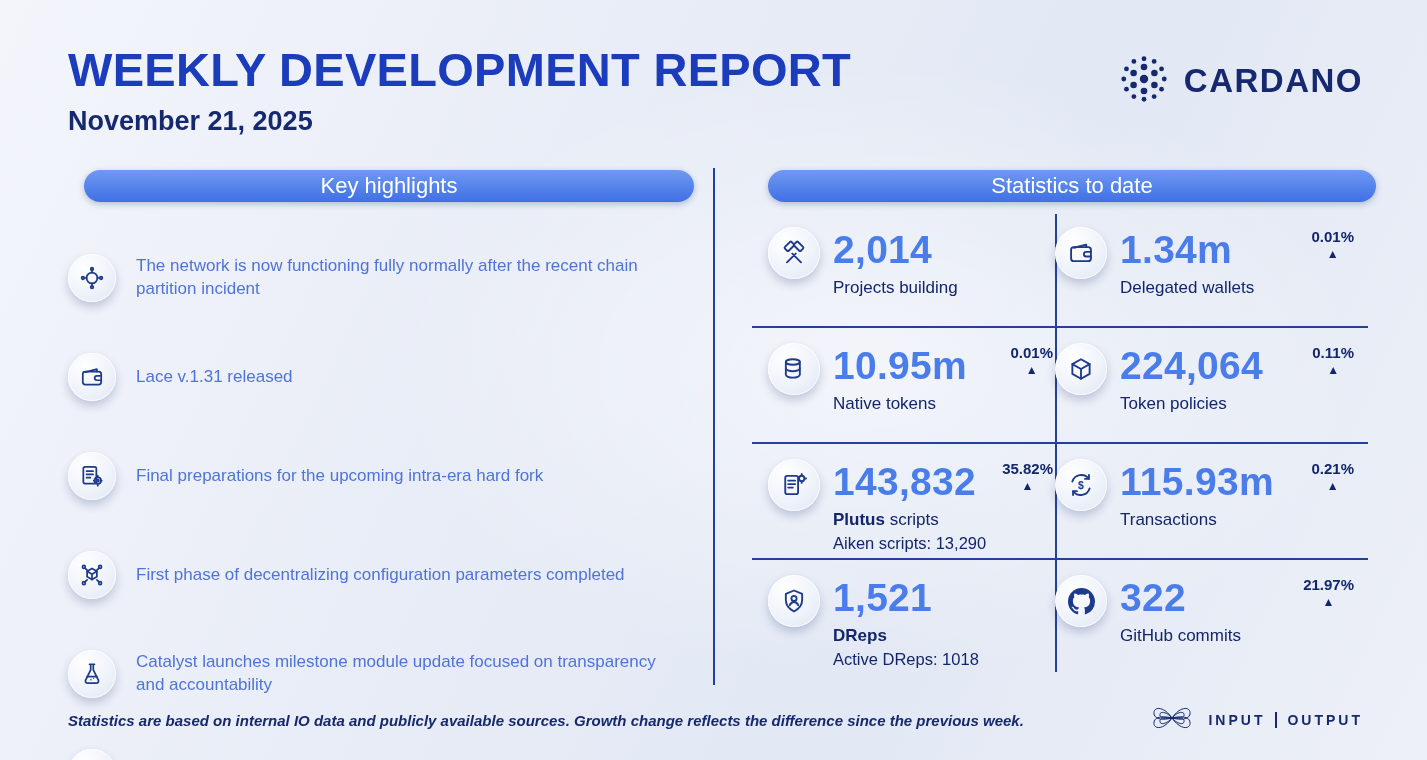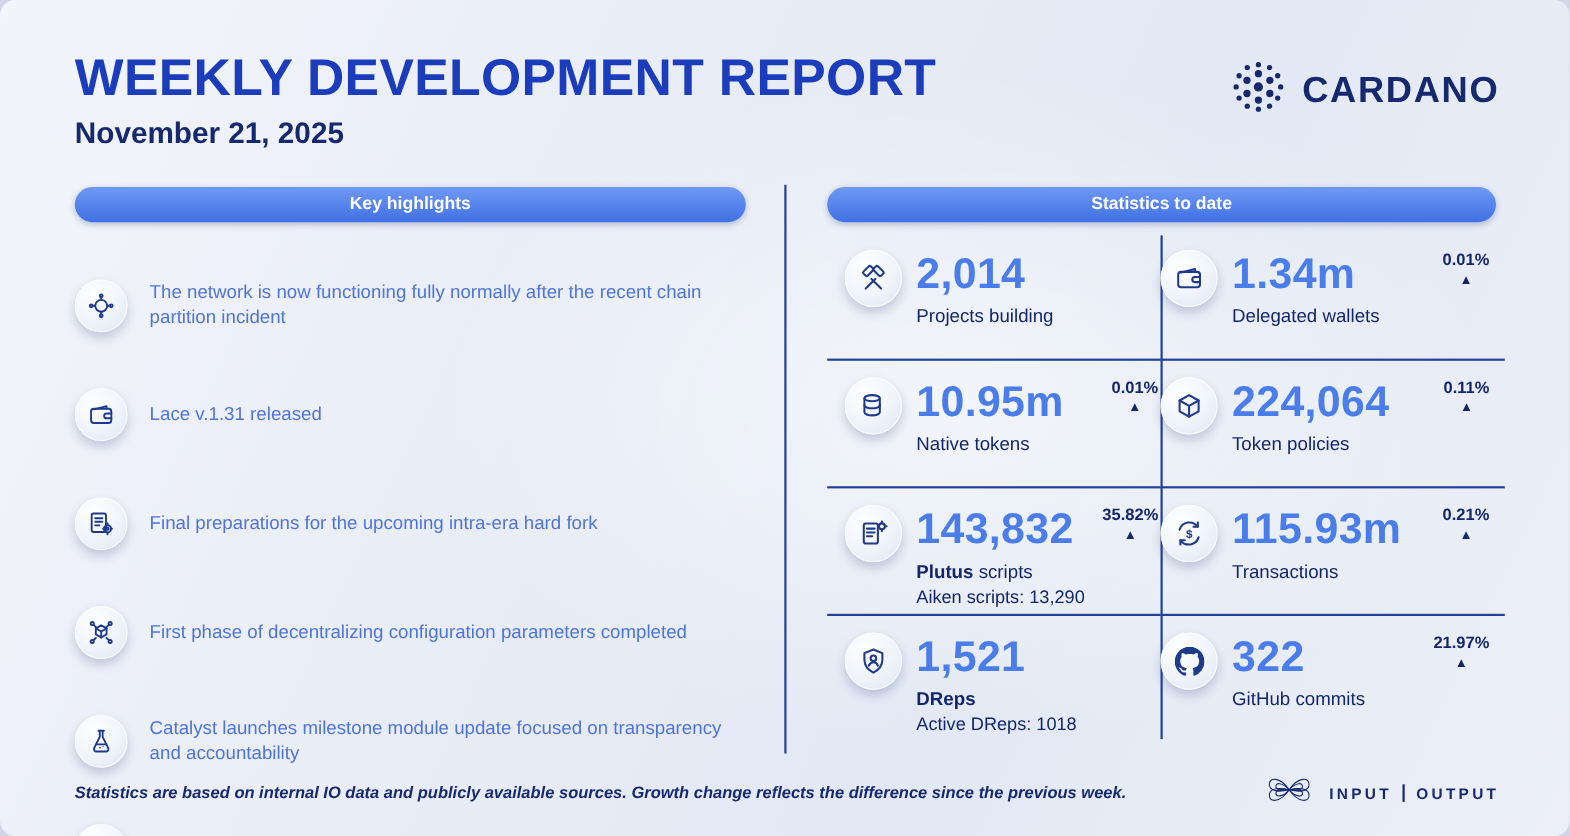--- a/index.html
+++ b/index.html
@@ -1,37 +1,36 @@
 <!DOCTYPE html>
 <html><head>
 <meta charset="utf-8">
 <style>
   * { box-sizing: border-box; margin: 0; padding: 0; }
   html,body { background:#cfd6e8; }
   .canvas {
     position: relative; width: 1427px; height: 760px; overflow: hidden;
     font-family: "Liberation Sans", sans-serif;
     background: linear-gradient(115deg,#f3f5fb 0%,#e9edf7 35%,#e2e8f4 65%,#edf0f8 100%);
-    border-radius: 14px;
   }
   .canvas::before {
     content:""; position:absolute; right:60px; top:60px; width:980px; height:620px;
     background: radial-gradient(closest-side, rgba(255,255,255,0.55), rgba(255,255,255,0));
     pointer-events:none;
   }
   .title { position:absolute; left:68px; top:42px; font-size:47px; font-weight:800; color:#1b3cbb; letter-spacing:0.3px; }
   .date  { position:absolute; left:68px; top:106px; font-size:27px; font-weight:600; color:#16296f; }
 
   .brand { position:absolute; right:64px; top:52px; display:flex; align-items:center; gap:13px; }
   .brand-text { font-size:33px; font-weight:700; color:#16296f; letter-spacing:1.5px; }
   .logo-dot { fill:#16296f; }
 
   .pill { height:32px; border-radius:16px; color:#fff; display:flex; align-items:center; justify-content:center;
-          font-size:16px; font-weight:700; background:linear-gradient(180deg,#7099f4,#3f70e4);
-          box-shadow:0 2px 6px rgba(21,42,110,0.28); }
+          font-size:22px; font-weight:400; background:linear-gradient(180deg,#7099f4,#3f70e4);
+          box-shadow:0 2px 6px rgba(21,42,110,0.28);margin-left:16px; }
   .pill-left  { position:absolute; left:68px;  top:170px; width:610px; }
   .pill-right { position:absolute; left:752px; top:170px; width:608px; }
 
   .col-divider { position:absolute; left:713px; top:168px; width:2px; height:517px; background:#24419a; }
 
   .highlights { position:absolute; left:68px; top:214px; width:616px; display:flex; flex-direction:column; row-gap:11px; }
   .hl-item { display:flex; align-items:center; gap:20px;margin-top:40px; }
   .hl-text { font-size:17px; line-height:1.35; color:#4f74d8; font-weight:500; }
 
   .icon-circle {

